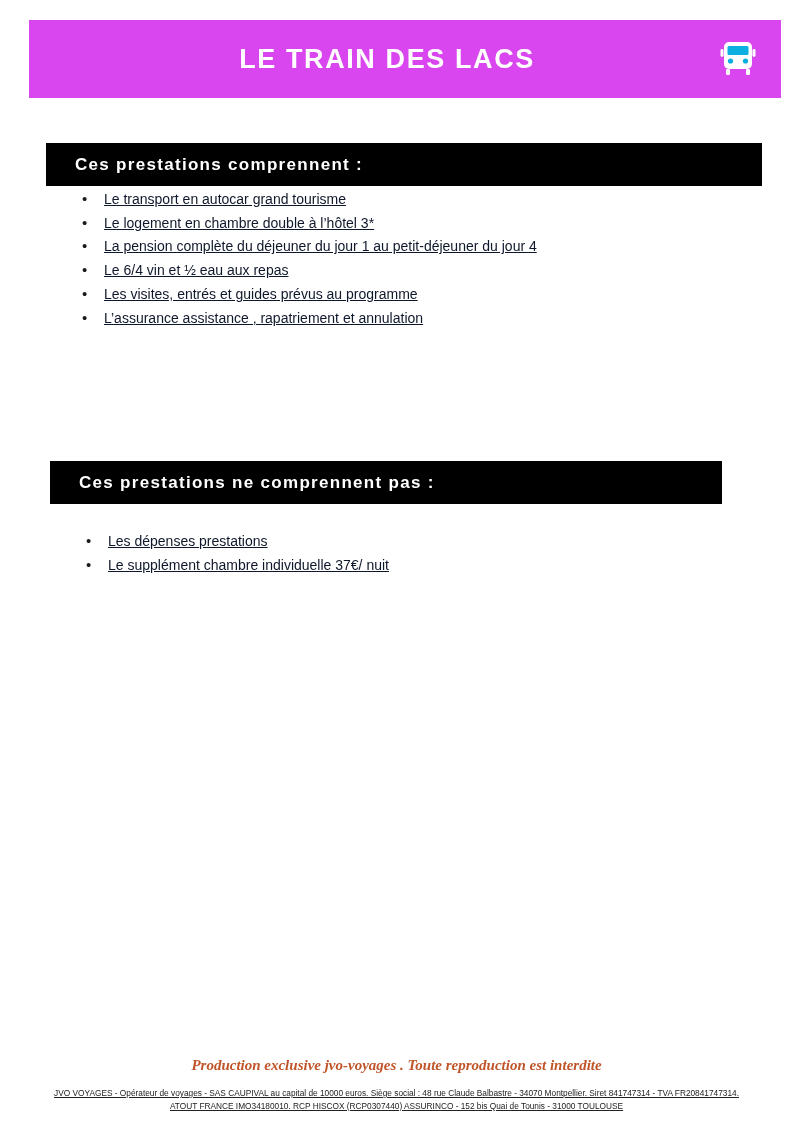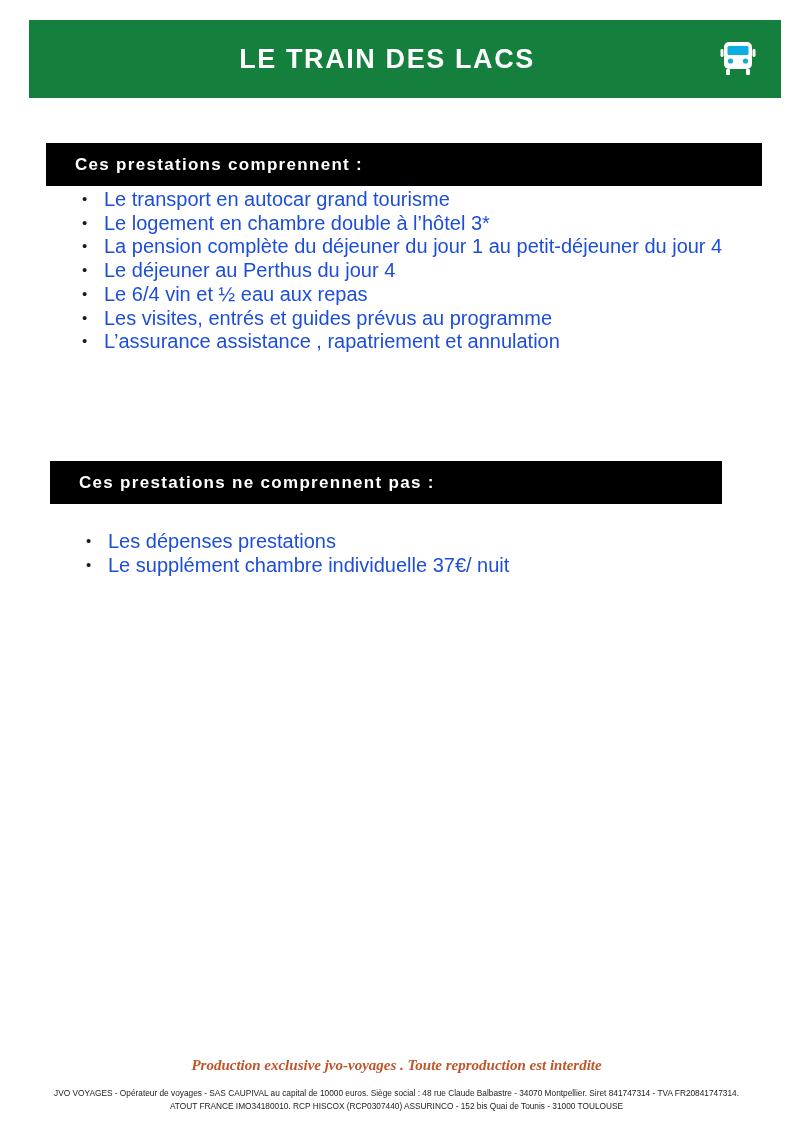--- a/index.html
+++ b/index.html
@@ -16,21 +16,21 @@
     overflow: hidden;
   }
 
   
   .header-band {
     position: absolute;
     left: 29px;
     top: 20px;
     width: 752px;
     height: 78px;
-    background: #15803d;
+    background: #d946ef;
     display: flex;
     align-items: center;
   }
   .header-title {
     flex: 1;
     text-align: center;
     color: #ffffff;
     font-size: 27px;
     font-weight: bold;
     letter-spacing: 1.6px;
@@ -72,25 +72,26 @@
 
   
   ul.doc-list {
     position: absolute;
     margin: 0;
     padding: 0 0 0 34px;
     list-style: none;
   }
   ul.doc-list li {
     position: relative;
-    font-size: 20px;
+    font-size: 14px;
     line-height: 23.7px;
-    color: #1d4ed8;
+    color: #0f172a;
     padding-left: 22px;
     white-space: nowrap;
+    text-decoration: underline;
   }
   ul.doc-list li::before {
     content: "\2022";
     position: absolute;
     left: 0;
     top: -1px;
     font-size: 15px;
     color: #1b1b1b;
   }
   #list-included {
@@ -119,20 +120,21 @@
   }
   .footer-legal {
     position: absolute;
     left: 0;
     right: 0;
     top: 1087px;
     text-align: center;
     color: #222222;
     font-size: 8.3px;
     line-height: 12.5px;
+    text-decoration: underline;
   }
   .footer-legal div {
     white-space: nowrap;
   }
 </style>
 </head>
 <body>
 
 <div class="header-band">
   <div class="header-title">LE TRAIN DES LACS</div>
@@ -151,21 +153,20 @@
 </div>
 
 <div class="section-bar" id="bar-included">
   <span class="bar-label">Ces prestations comprennent :</span>
 </div>
 
 <ul class="doc-list" id="list-included">
   <li>Le transport en autocar grand tourisme</li>
   <li>Le logement en chambre double à l’hôtel 3*</li>
   <li>La pension complète du déjeuner du jour 1 au petit-déjeuner du jour 4</li>
-  <li>Le déjeuner au Perthus du jour 4</li>
   <li>Le 6/4 vin et ½ eau aux repas</li>
   <li>Les visites, entrés et guides prévus au programme</li>
   <li>L’assurance assistance , rapatriement et annulation</li>
 </ul>
 
 <div class="section-bar" id="bar-excluded">
   <span class="bar-label">Ces prestations ne comprennent pas :</span>
 </div>
 
 <ul class="doc-list" id="list-excluded">

